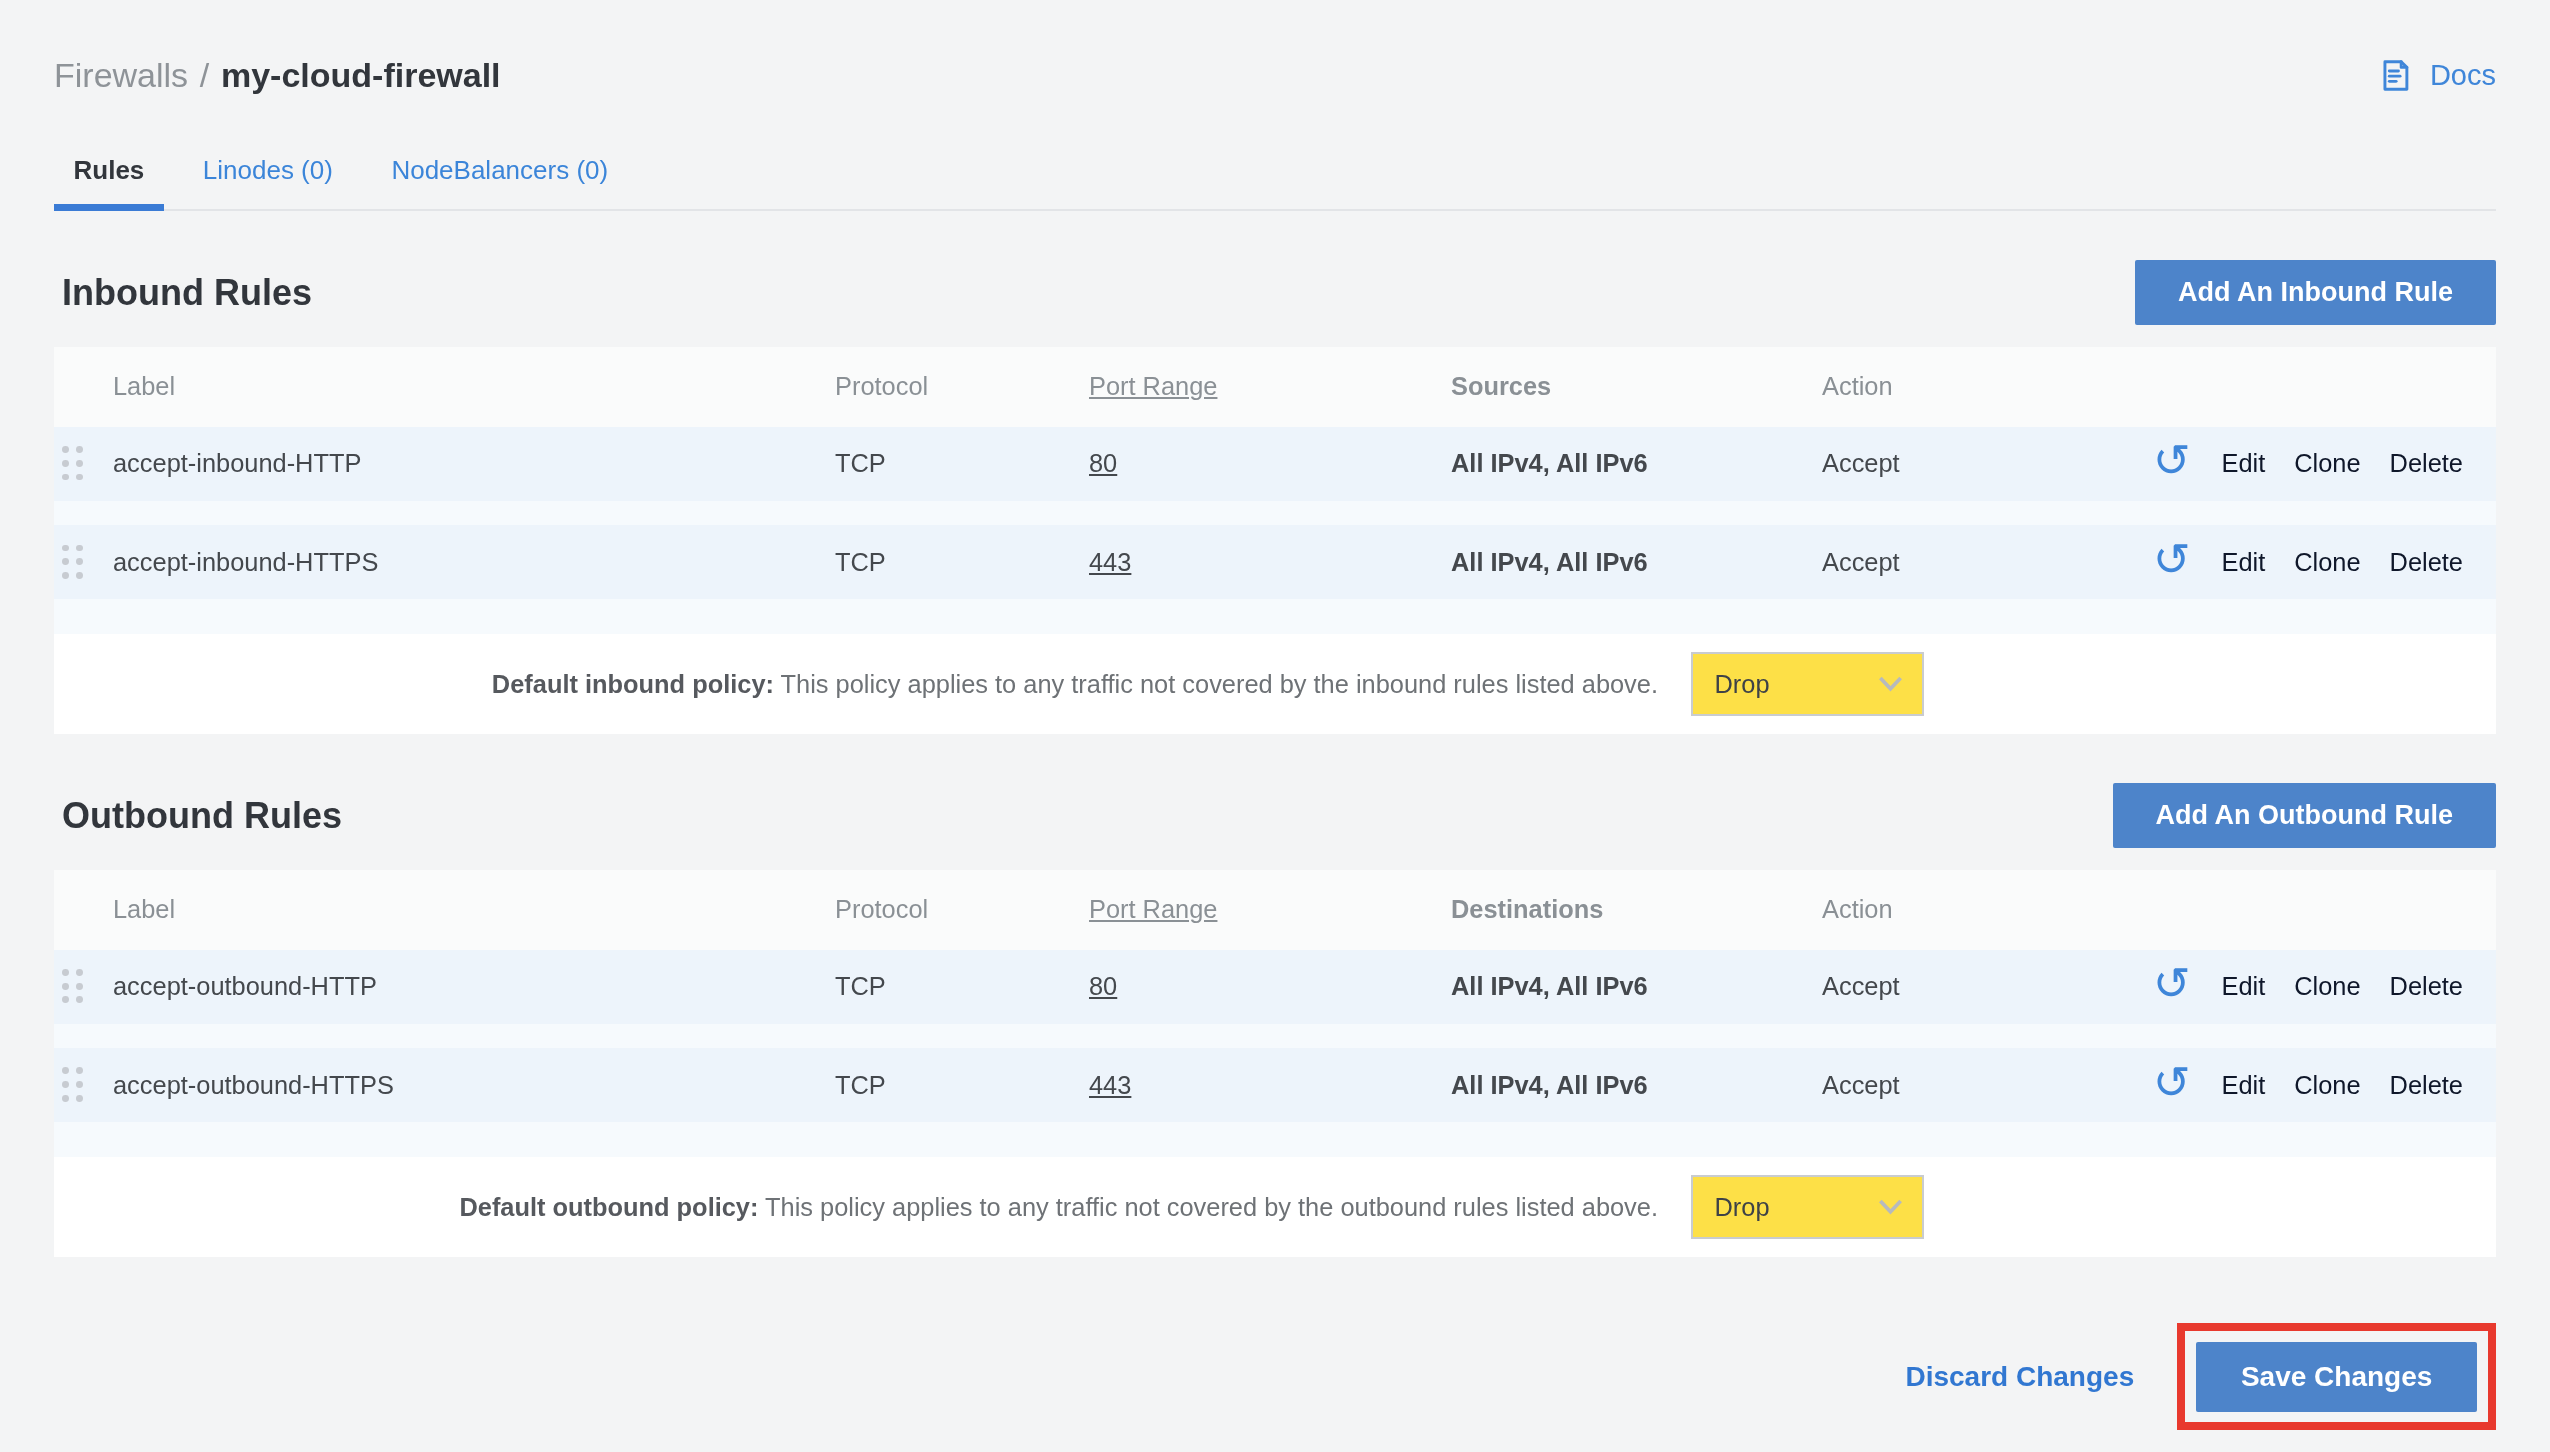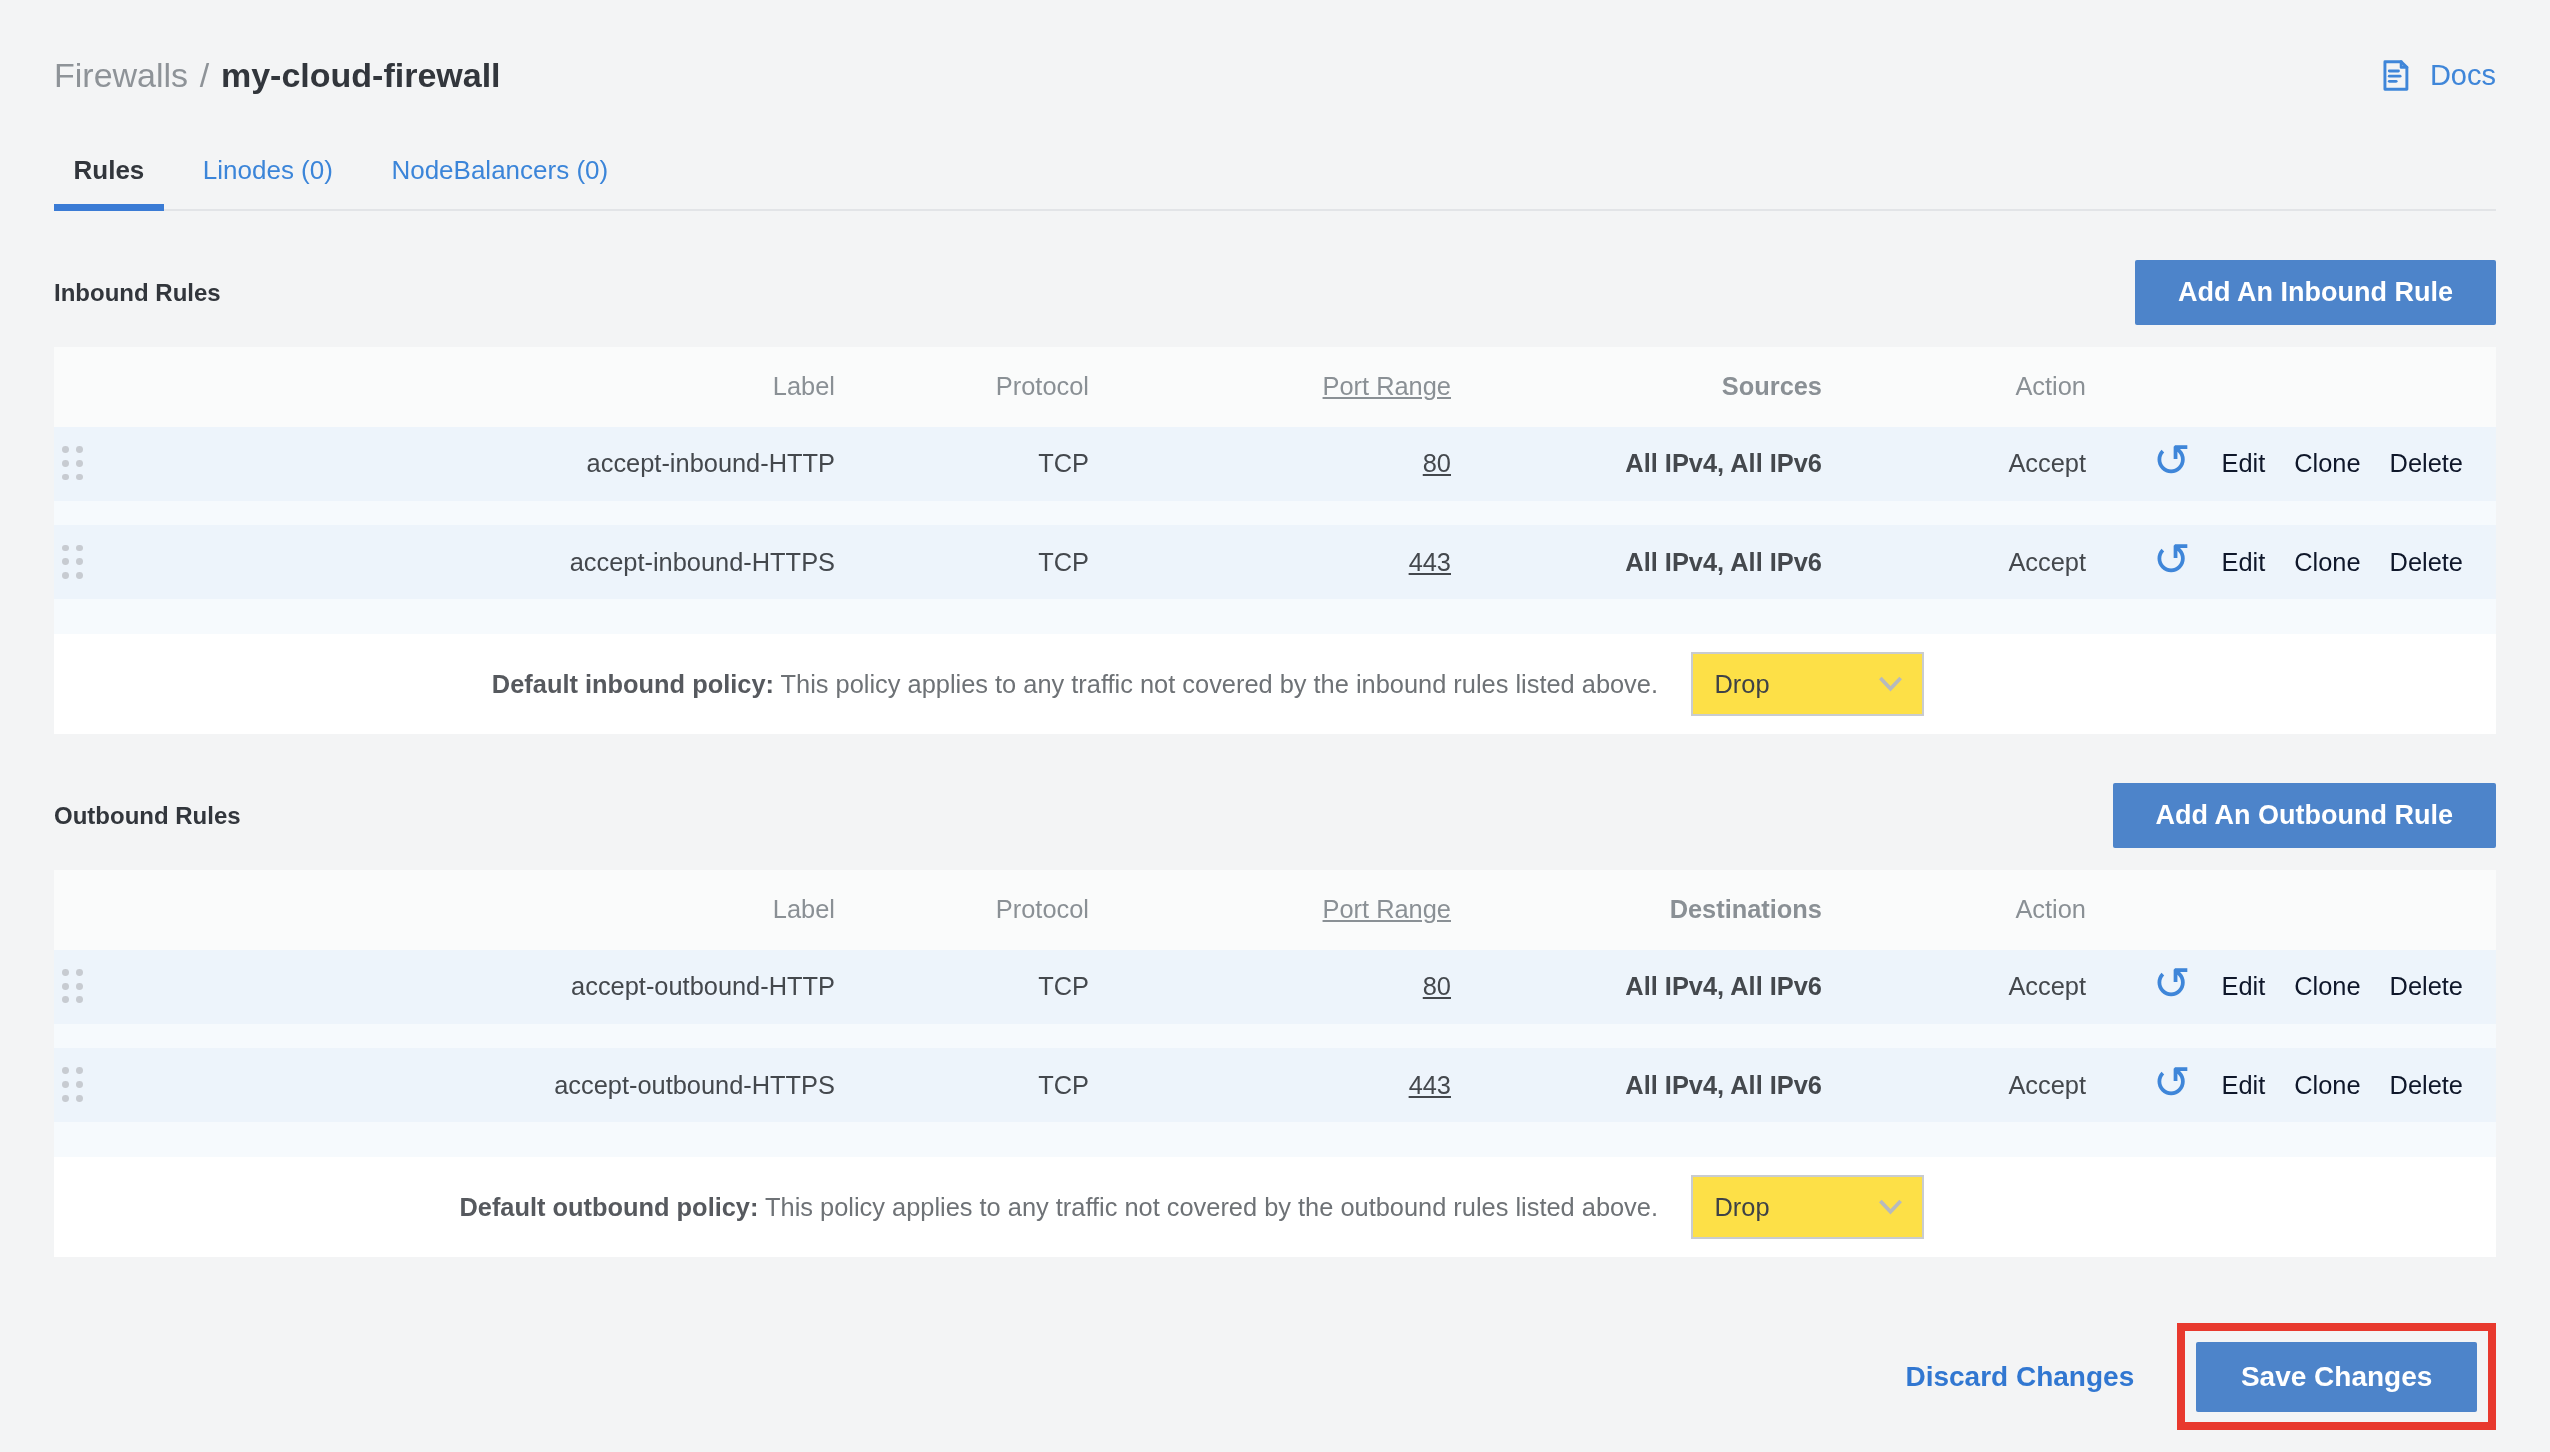--- a/index.html
+++ b/index.html
@@ -15,31 +15,31 @@
   .crumb-current { color:#32363c; font-weight:bold; }
   .docs-link { display:flex; align-items:center; gap:14.7px; color:#3f86d9; font-size:29px; cursor:pointer; }
 
   
   .tabs { display:flex; margin-top:45px; border-bottom:2px solid #e2e4e7; }
   .tab { font-size:26px; color:#3b85d9; padding:9.8px 19.5px 23.5px 19.5px; margin-right:19.5px; cursor:pointer; }
   .tab.active { color:#32363c; font-weight:bold; padding-bottom:15.6px; border-bottom:7.8px solid #3a7bd5; margin-bottom:-2px; }
 
   
   .section-head { display:flex; justify-content:space-between; align-items:center; margin-top:49px; }
-  .section-title { font-size:24px; color:#32363c; margin:0; font-weight:bold; }
+  .section-title { font-size:36px; color:#32363c; margin:8px; font-weight:bold; }
   .btn-primary { background:#4d84ca; color:#ffffff; border:none; border-radius:2px;
                  font-family:inherit; font-weight:bold; font-size:27px; height:65px; padding:0 43px; cursor:pointer; }
 
   
   .table { margin-top:21.5px; }
   .thead { display:flex; align-items:center; height:80px; background:#fafbfb; font-size:25.4px; color:#8a9095; }
   .tbody { background:#f6fafd; padding-bottom:35px; }
   .rule-row { display:flex; align-items:center; height:74px; background:#edf4fb; margin-bottom:24.4px; }
   .rule-row:last-child { margin-bottom:0; }
-  .cell { font-size:25.4px;text-align:right; }
+  .cell { font-size:25.4px; }
   .c-handle { width:59px; display:flex; justify-content:flex-start; padding-left:7.8px; }
   .c-label { flex:1; }
   .c-proto { width:254px; }
   .c-port { width:362px;text-decoration:underline; }
   .c-addr { width:371px;font-weight:bold; }
   .c-action { width:264px; }
   .c-controls { width:410px; display:flex; align-items:center; justify-content:flex-end; padding-right:33px; gap:29px; }
   .row-link { color:#0f172a; font-size:25.4px; cursor:pointer; text-decoration:none; }
   .undo-icon { color:#3f86d9; font-size:45px; line-height:1; font-family:"DejaVu Sans", sans-serif; cursor:pointer; margin-right:2px; transform:translateY(-2.9px); }
 

